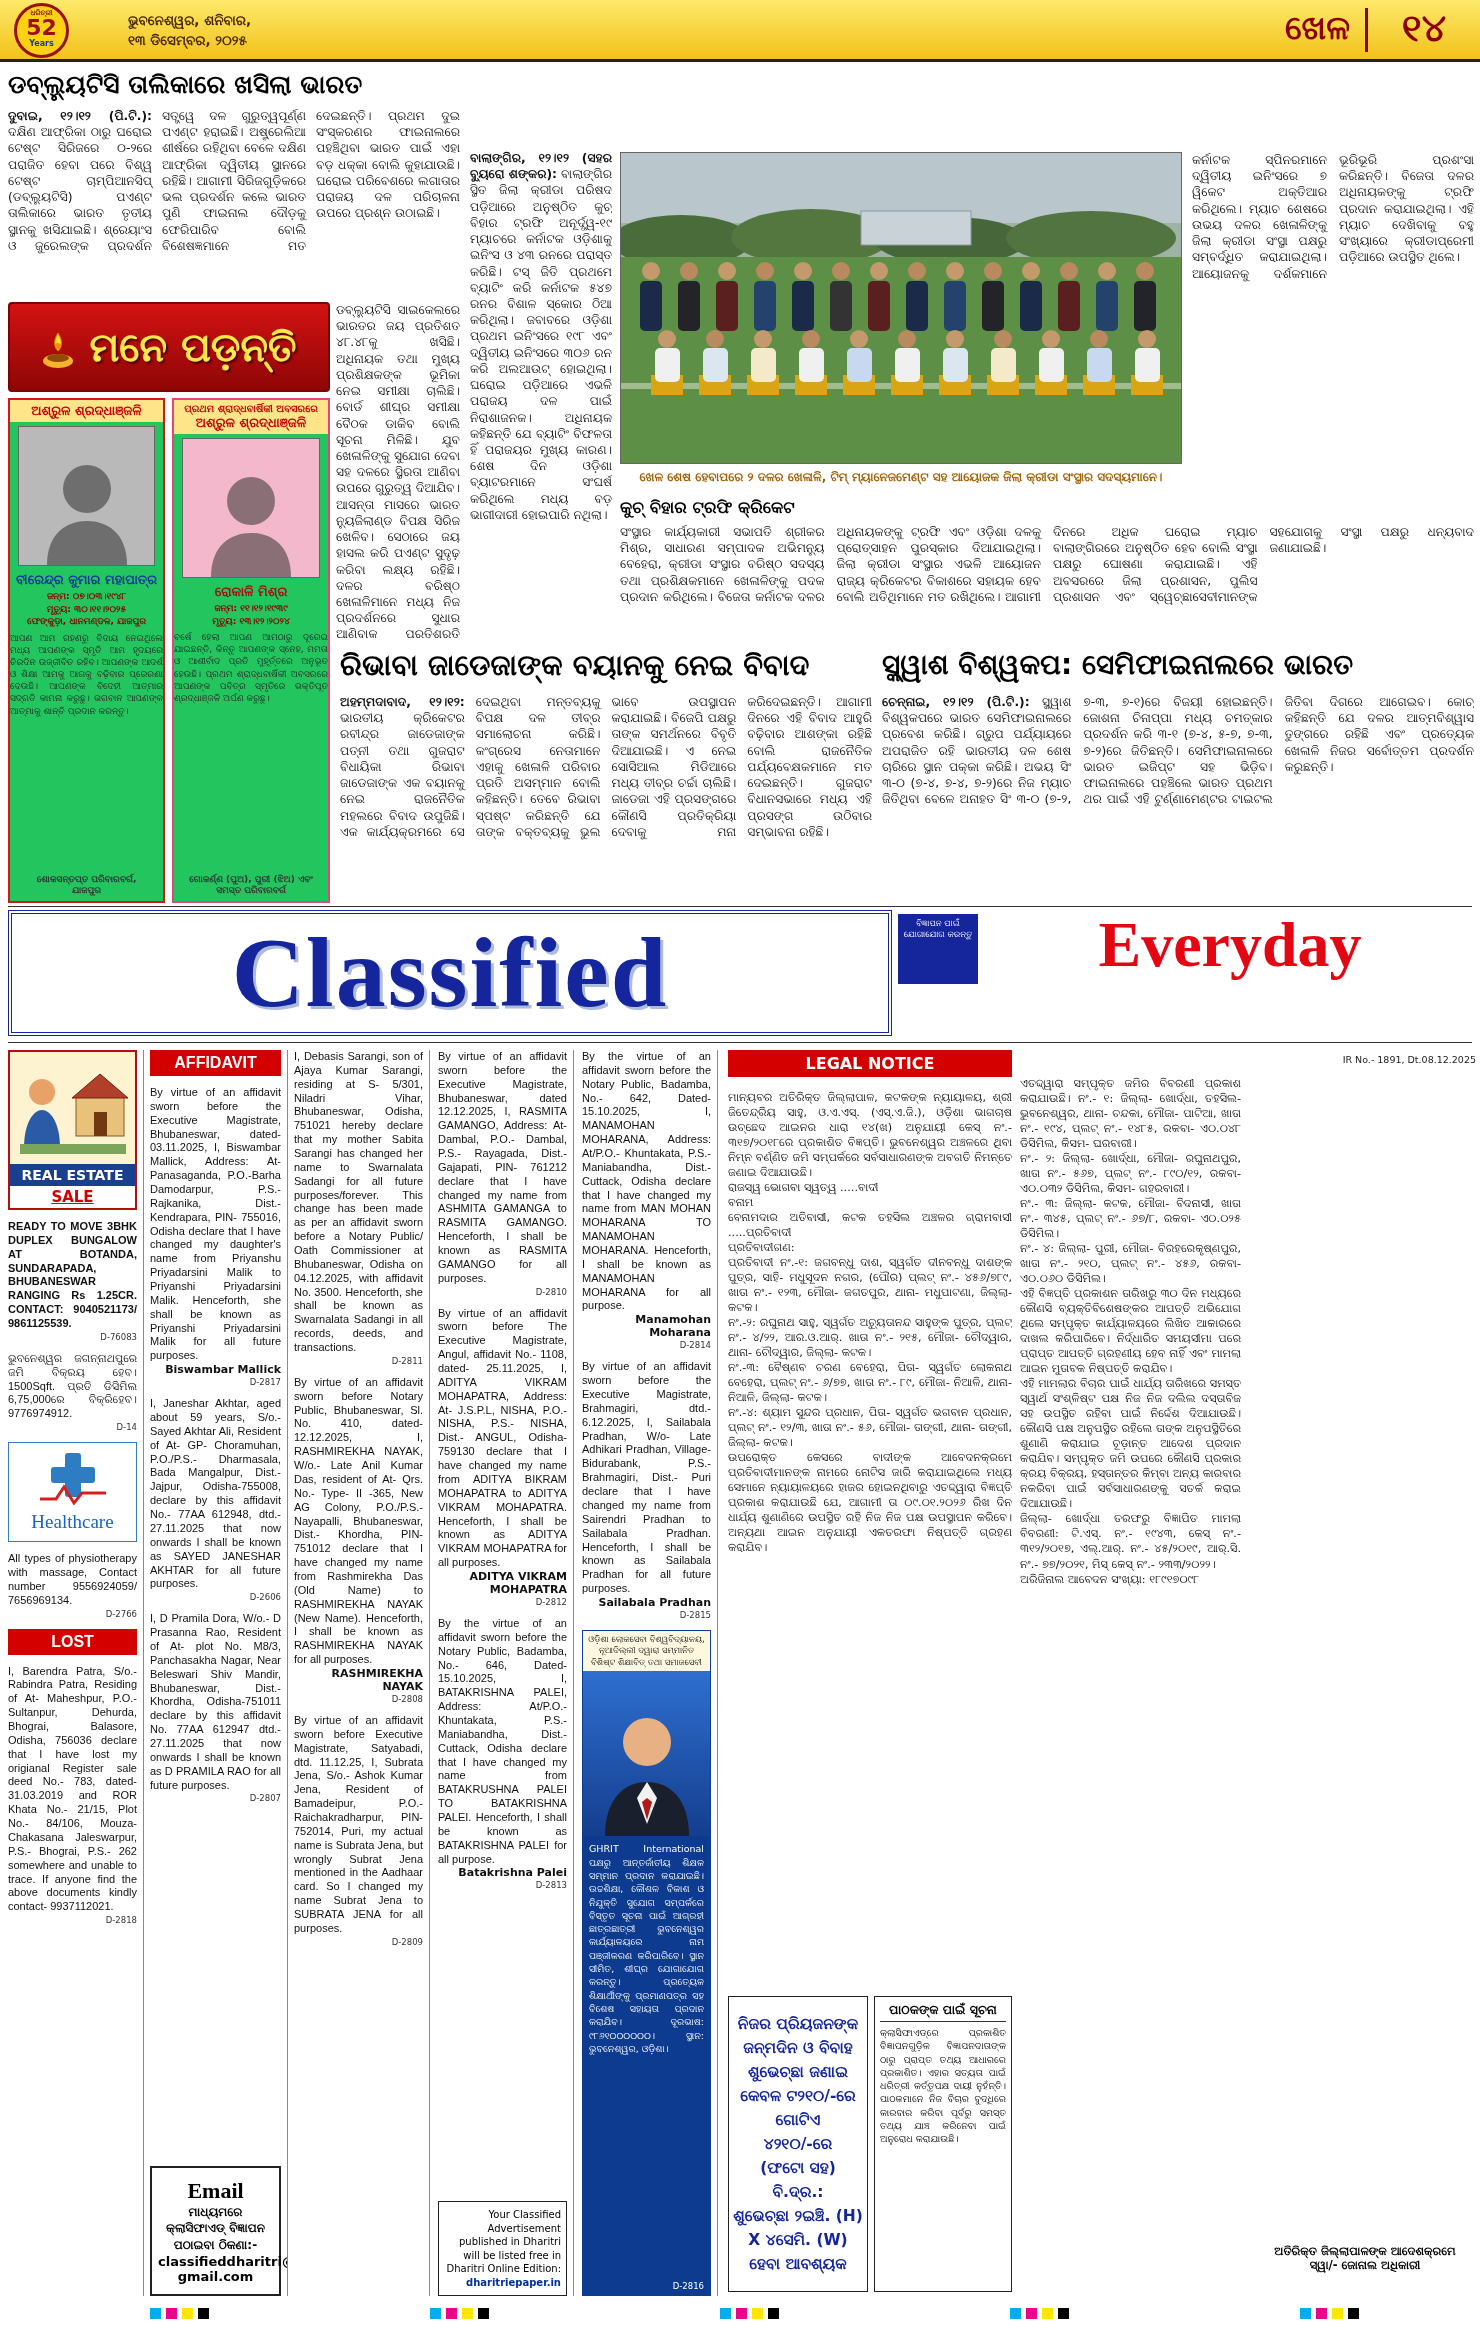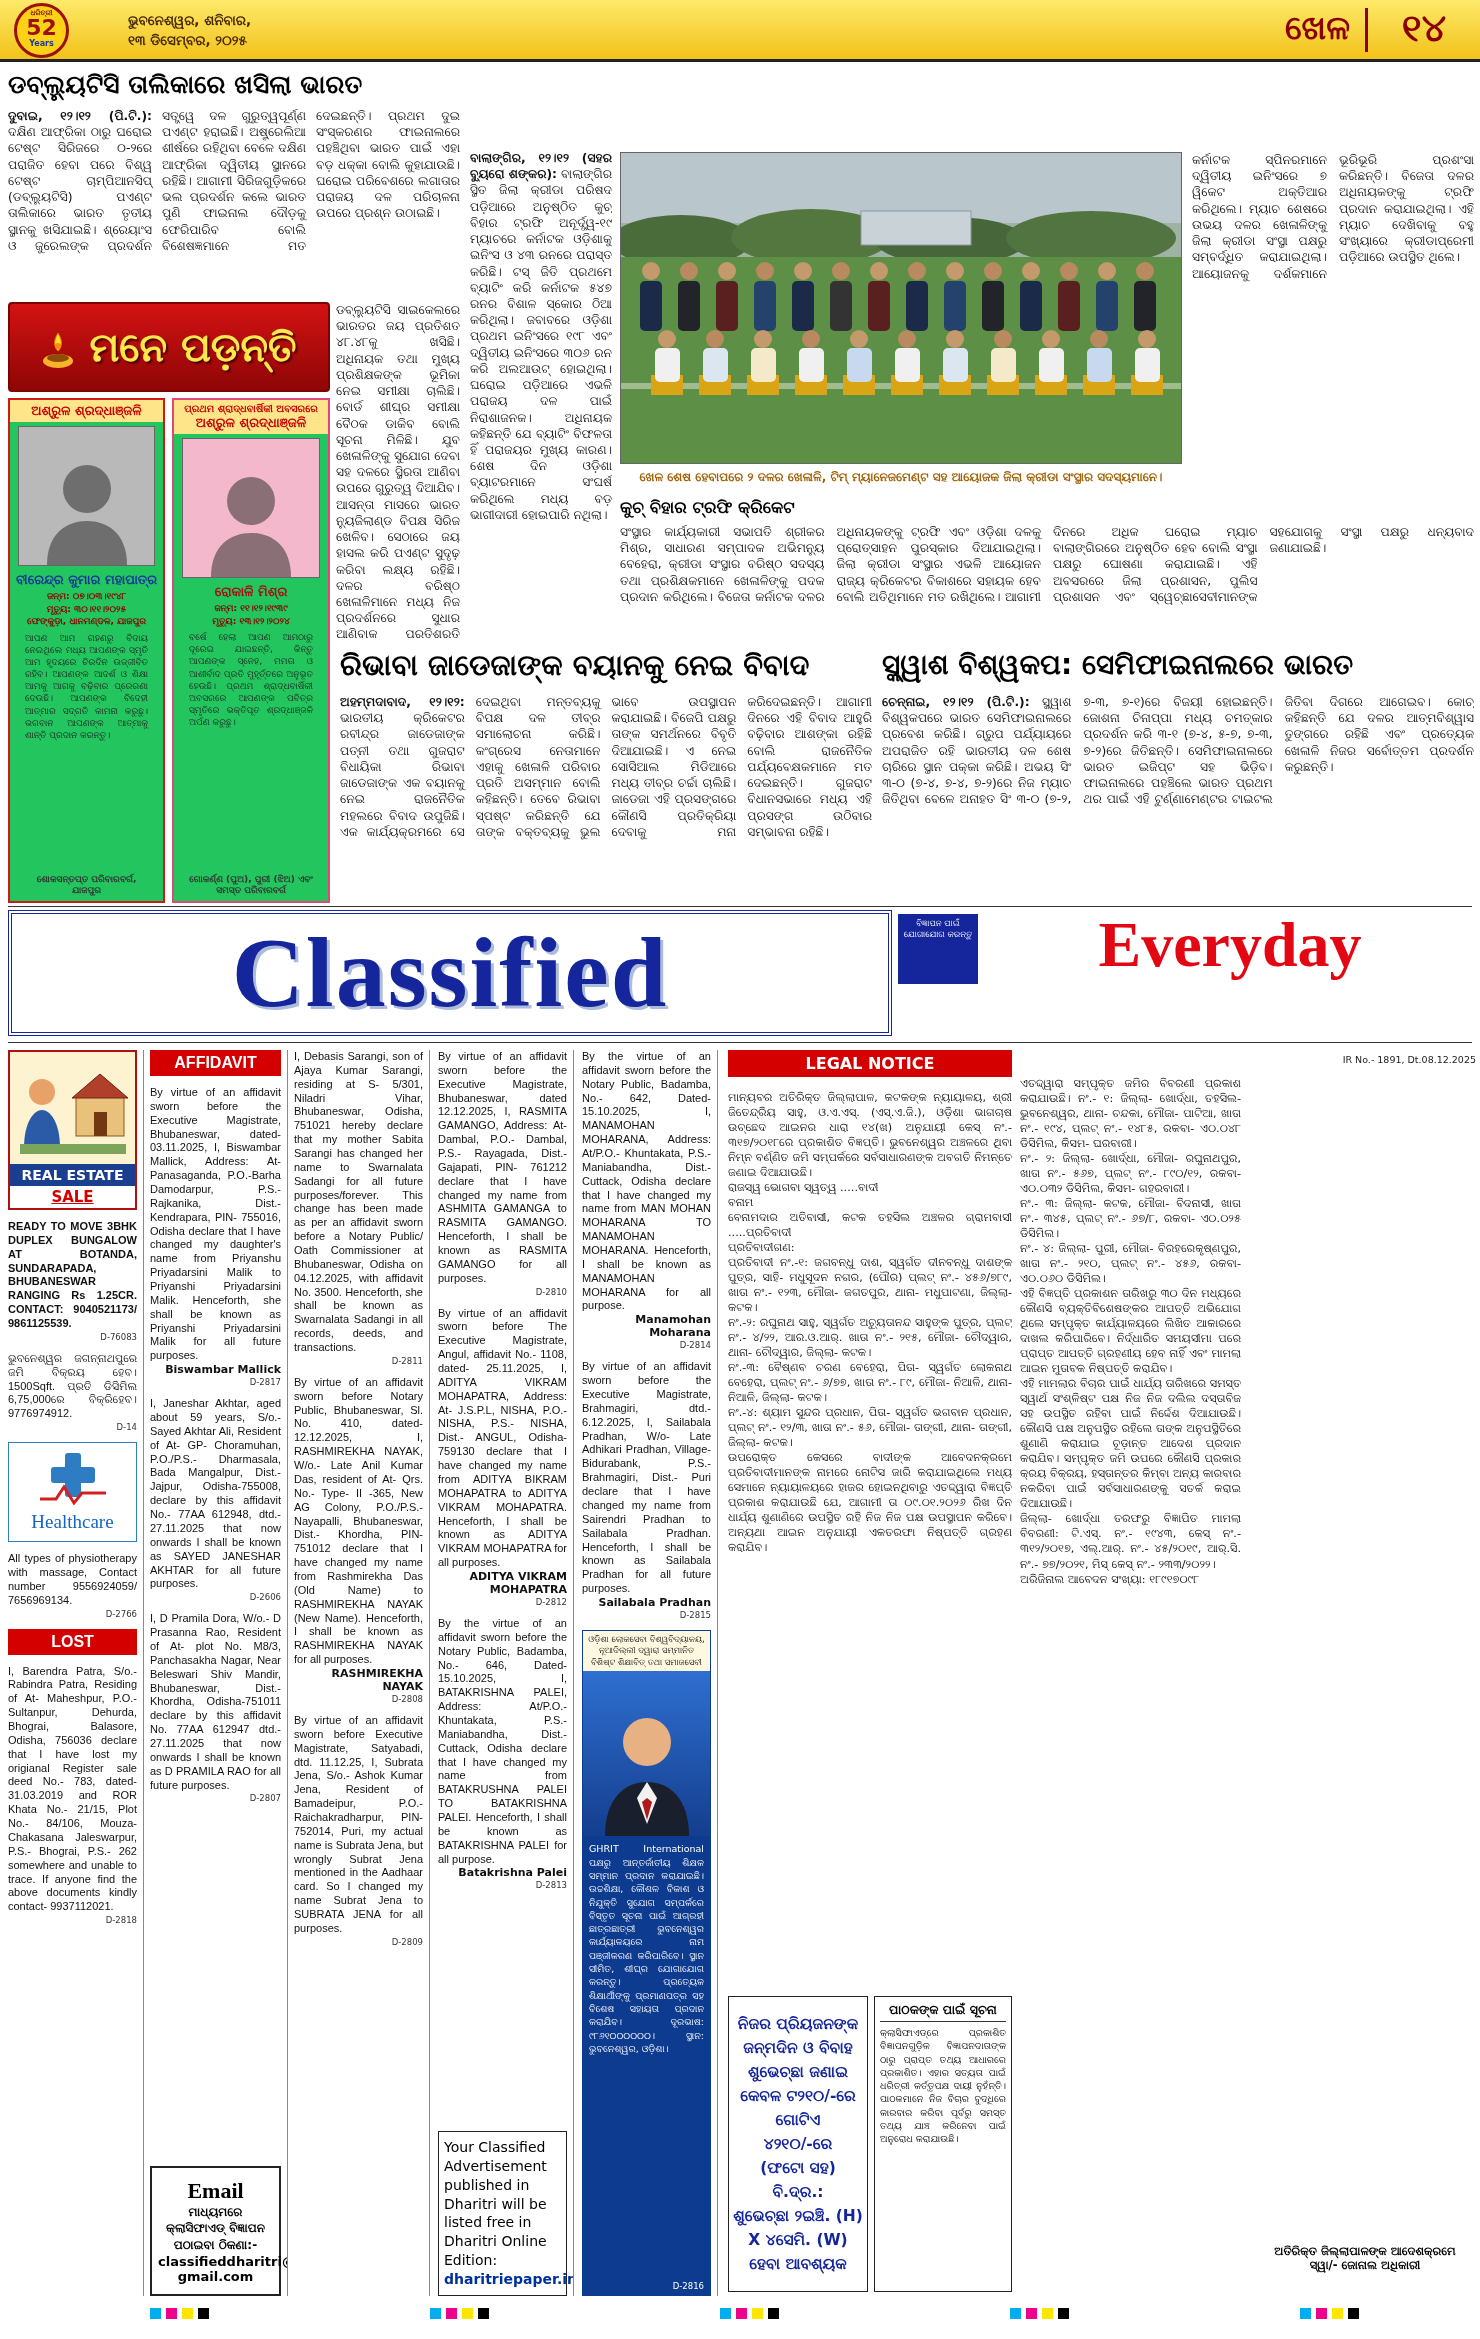--- a/index.html
+++ b/index.html
@@ -33,21 +33,21 @@
   .obit { border:2px solid #d01818; background:#22c55e; overflow:hidden; display:flex; flex-direction:column; }
   .obit2 { border-color:#e0487a; }
   .obit .bar { background:#ffe58a; color:#c40000; font-weight:bold; text-align:center; font-size:13px; padding:3px 2px; }
   .obit .bar .small { font-size:10px; display:block; }
   .obit .photo { height:140px; margin:4px 8px; background:#b9b9b9; position:relative; border:1px solid #666; }
   .obit2 .photo { background:#f3b8cc; }
   .avatar-sil { position:absolute; left:50%; bottom:0; transform:translateX(-50%); }
   .obit .name { color:#16349c; font-weight:bold; font-size:13px; text-align:center; padding:2px; }
   .obit2 .name { color:#a50f0f; }
   .obit .dates { font-size:9px; text-align:center; color:#8a0000; font-weight:bold; line-height:1.4; }
-  .obit .obody { font-size:9px; text-align:justify; padding:4px 15px; color:#222; line-height:1.35; }
+  .obit .obody { font-size:9px; text-align:justify; padding:4px 0; color:#222; line-height:1.35; }
   .obit .ofoot { font-size:9px; text-align:center; font-weight:bold; color:#333; padding:2px 12px 5px; margin-top:auto; }
 
   
   .cl-banner-box { position:absolute; left:8px; top:910px; width:884px; height:126px;
     border:4px double #15269c; display:flex; align-items:center; justify-content:center; }
   .cl-banner-box .word { font-family:"Liberation Serif", serif; font-weight:bold; font-size:100px;
     color:#15269c; letter-spacing:2px; text-shadow:3px 3px 0 #aebcdc; line-height:1; }
   .cl-side { position:absolute; left:898px; top:914px; width:80px; height:70px; background:#15269c;
     color:#fff; font-size:8.5px; text-align:center; padding:4px 2px; line-height:1.3; }
   .cl-everyday { position:absolute; left:984px; top:908px; width:492px; height:74px;
@@ -71,21 +71,21 @@
   .ad-sig { font-size:11px; font-weight:bold; text-align:right; color:#111; }
   .ad-code { font-size:8.5px; text-align:right; color:#333; margin-top:1px; }
   .re-box { border:2px solid #b01010; }
   .re-illus { height:112px; background:#fdf3d0; position:relative; overflow:hidden; }
   .hc-box { border:1.5px solid #2e7dc2; padding:6px 4px 8px; text-align:center; }
   .hc-title { color:#1565c0; font-size:19px; font-family:"Liberation Serif", serif; }
   .email-box { border:2px solid #222; padding:10px 6px; text-align:center; margin-top:auto; }
   .email-lead { font-size:22px; font-weight:bold; font-family:"Liberation Serif", serif; }
   .email-rest { font-size:12px; font-weight:bold; line-height:1.4; }
   .email-addr { font-size:13px; font-weight:bold; color:#000; }
-  .online-note { border:1.5px solid #222; padding:6px 5px; text-align:left; font-size:14px; line-height:1.35; margin-top:auto; }
+  .online-note { border:1.5px solid #222; padding:6px 5px; text-align:right; font-size:10px; line-height:1.35; margin-top:auto; }
   .online-link { font-weight:bold; color:#00309c; }
   .photo-ad { border:1.5px solid #0d3b8f; flex:1; display:flex; flex-direction:column; overflow:hidden; }
   .photo-ad .top { font-size:8.5px; text-align:center; padding:3px 3px; line-height:1.35; background:#fff8e0; color:#111; }
   .photo-ad .portrait { height:165px; background:linear-gradient(#2f6fd0,#143e8e); position:relative; flex:none; }
   .photo-ad .pbody { background:#0d3b8f; color:#fff; font-size:9.5px; line-height:1.4; text-align:justify; padding:6px 6px; flex:1; }
   .photo-ad .pcode { background:#0d3b8f; color:#fff; font-size:8.5px; text-align:right; padding:0 6px 4px; }
 
   
   .legal-hd { position:absolute; left:728px; top:1050px; width:284px; background:#d40000; color:#fff;
     font-weight:bold; text-align:center; font-size:16px; padding:4px 0; }

